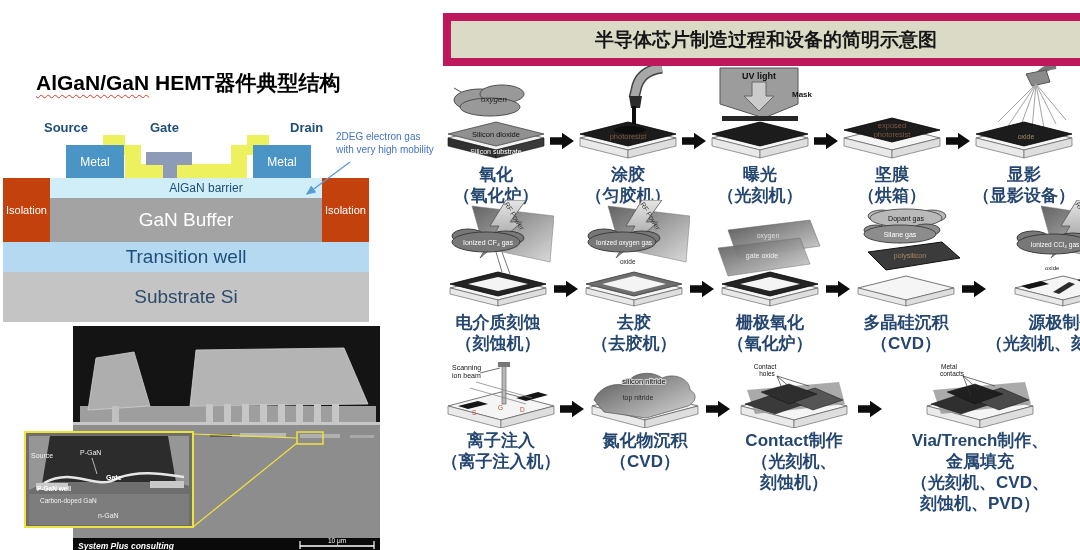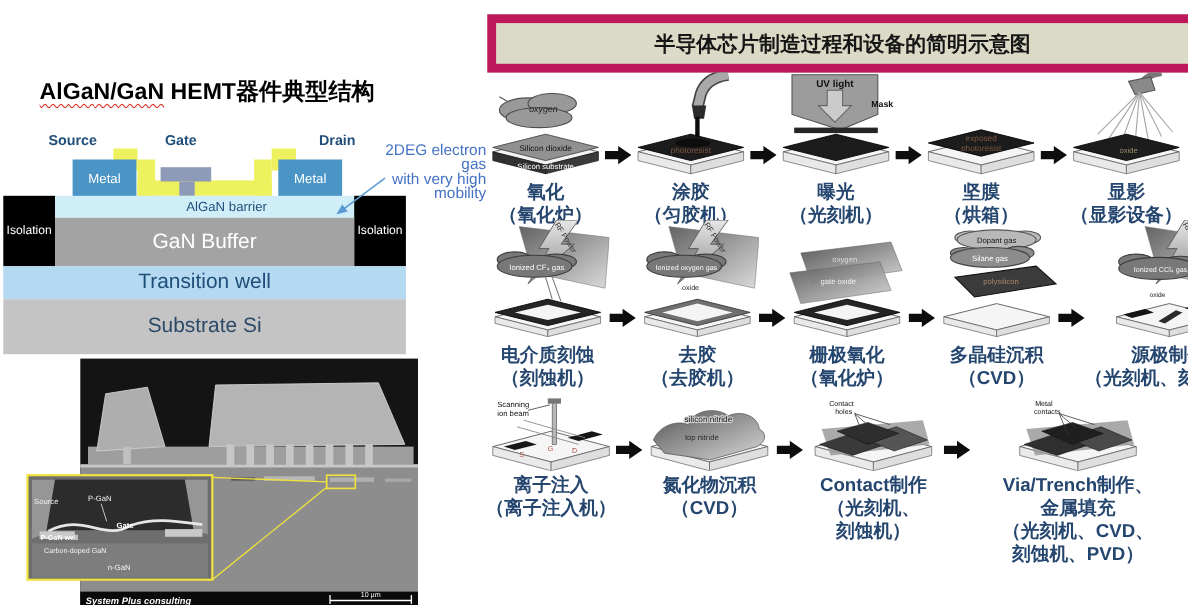--- a/index.html
+++ b/index.html
@@ -10,25 +10,25 @@
   .l-title{position:absolute;left:36px;top:55px;font-size:21px;font-weight:700;color:#000;white-space:nowrap;}
   .wavy{text-decoration:underline wavy #d9392b;text-decoration-thickness:1px;text-underline-offset:4px;}
   .dev{position:absolute;left:0;top:0;width:440px;height:330px;}
   .dev .abs{position:absolute;box-sizing:border-box;}
   .elab{font-size:13px;font-weight:600;color:#1f4e79;}
   .layer{display:flex;align-items:center;justify-content:center;font-size:19px;}
   .metal{background:#4a94c6;color:#fff;font-size:12px;}
   .yellow{background:#edf15d;}
   .gatec{background:#8d9ab8;}
   .algan{background:#cfeef7;color:#1f4e79;font-size:12px;}
-  .iso{background:#000000;color:#fff;font-size:11px;text-align:center;}
+  .iso{background:#c2410c;color:#fff;font-size:11px;text-align:center;}
   .gan{background:#a3a3a3;color:#fff;}
   .trans{background:#b5d9f1;color:#1f4e79;}
   .subs{background:#c4c4c4;color:#2c4a68;}
-  .anno2deg{position:absolute;left:336px;top:116px;width:106px;font-size:14px;line-height:13px;color:#4472c4;text-align:right;}
+  .anno2deg{position:absolute;left:336px;top:116px;width:106px;font-size:10px;line-height:13px;color:#4472c4;}
   .l-overlay{position:absolute;left:0;top:0;width:440px;height:550px;pointer-events:none;}
   .l-overlay text{font-family:"Liberation Sans","DejaVu Sans",sans-serif;}
   
   .right-panel{position:absolute;left:440px;top:0;width:640px;height:550px;}
   .r-title{position:absolute;left:3px;top:13px;width:630px;height:37px;background:#dbdac6;
            border:8px solid #be185d;display:flex;align-items:center;justify-content:center;
            font-size:19px;font-weight:700;color:#161616;}
   .prow{position:absolute;left:2px;display:flex;align-items:flex-start;}
   .prow1{top:66px;}.prow2{top:200px;}.prow3{top:362px;}
   .pcell{display:flex;flex-direction:column;align-items:center;flex:0 0 auto;}

